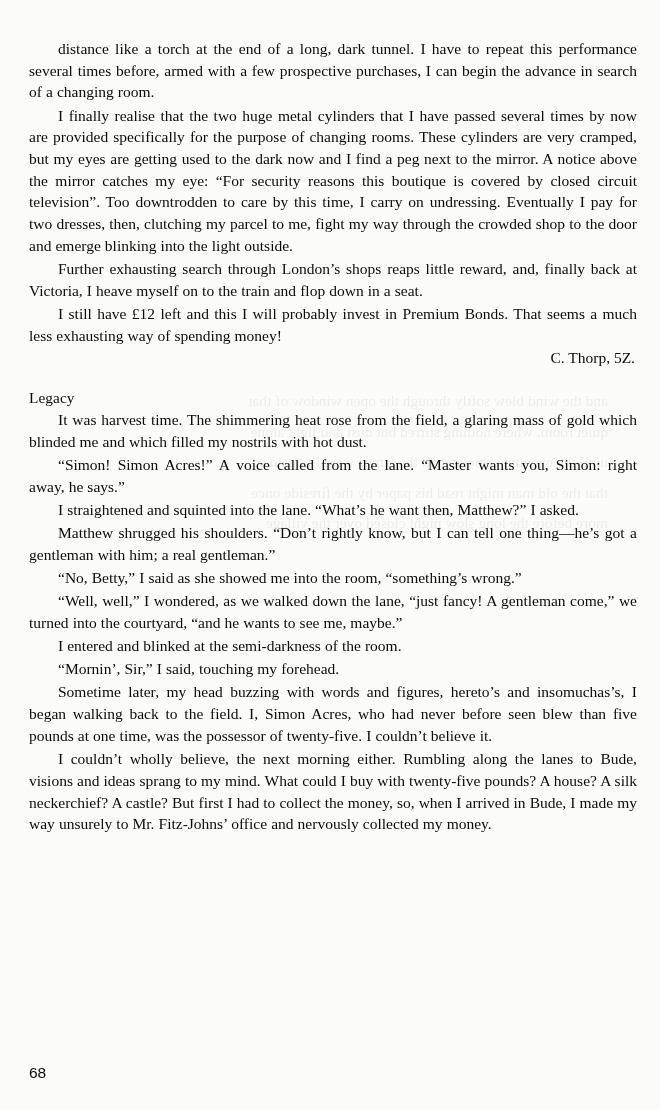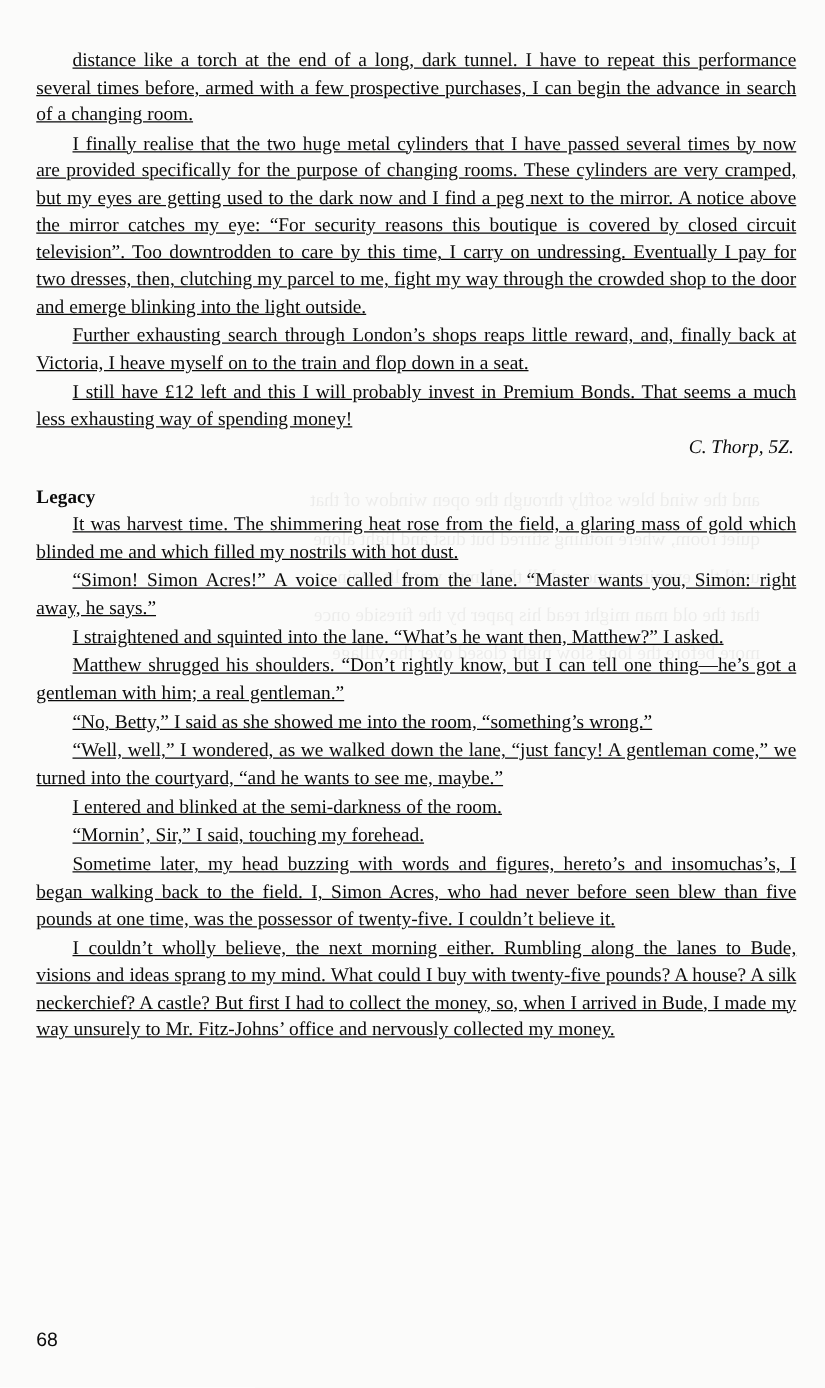--- a/index.html
+++ b/index.html
@@ -43,36 +43,34 @@
   }
   .para {
     margin: 0;
     font-size: 15.5px;
     line-height: 21.7px;
     text-align: justify;
     text-indent: 29px;
     hyphens: none;
     -webkit-hyphens: none;
     word-spacing: 0.2px;
-    text-decoration: underline;
   }
   .para + .para { margin-top: 1.5px; }
   .byline {
     margin: 1px 0 0 0;
     font-size: 15.5px;
     line-height: 21.7px;
     text-align: right;
     padding-right: 2px;
-    font-style: italic;
   }
   .section-heading {
     margin: 18px 0 1px 0;
     font-size: 15.3px;
     line-height: 21px;
-    font-weight: bold;
+    font-weight: normal;
     text-align: left;
     letter-spacing: 0.1px;
   }
   .folio {
     position: absolute;
     left: 29px;
     top: 1063px;
     font-size: 15.5px;
     line-height: 20px;
     font-family: Liberation Sans, sans-serif;

